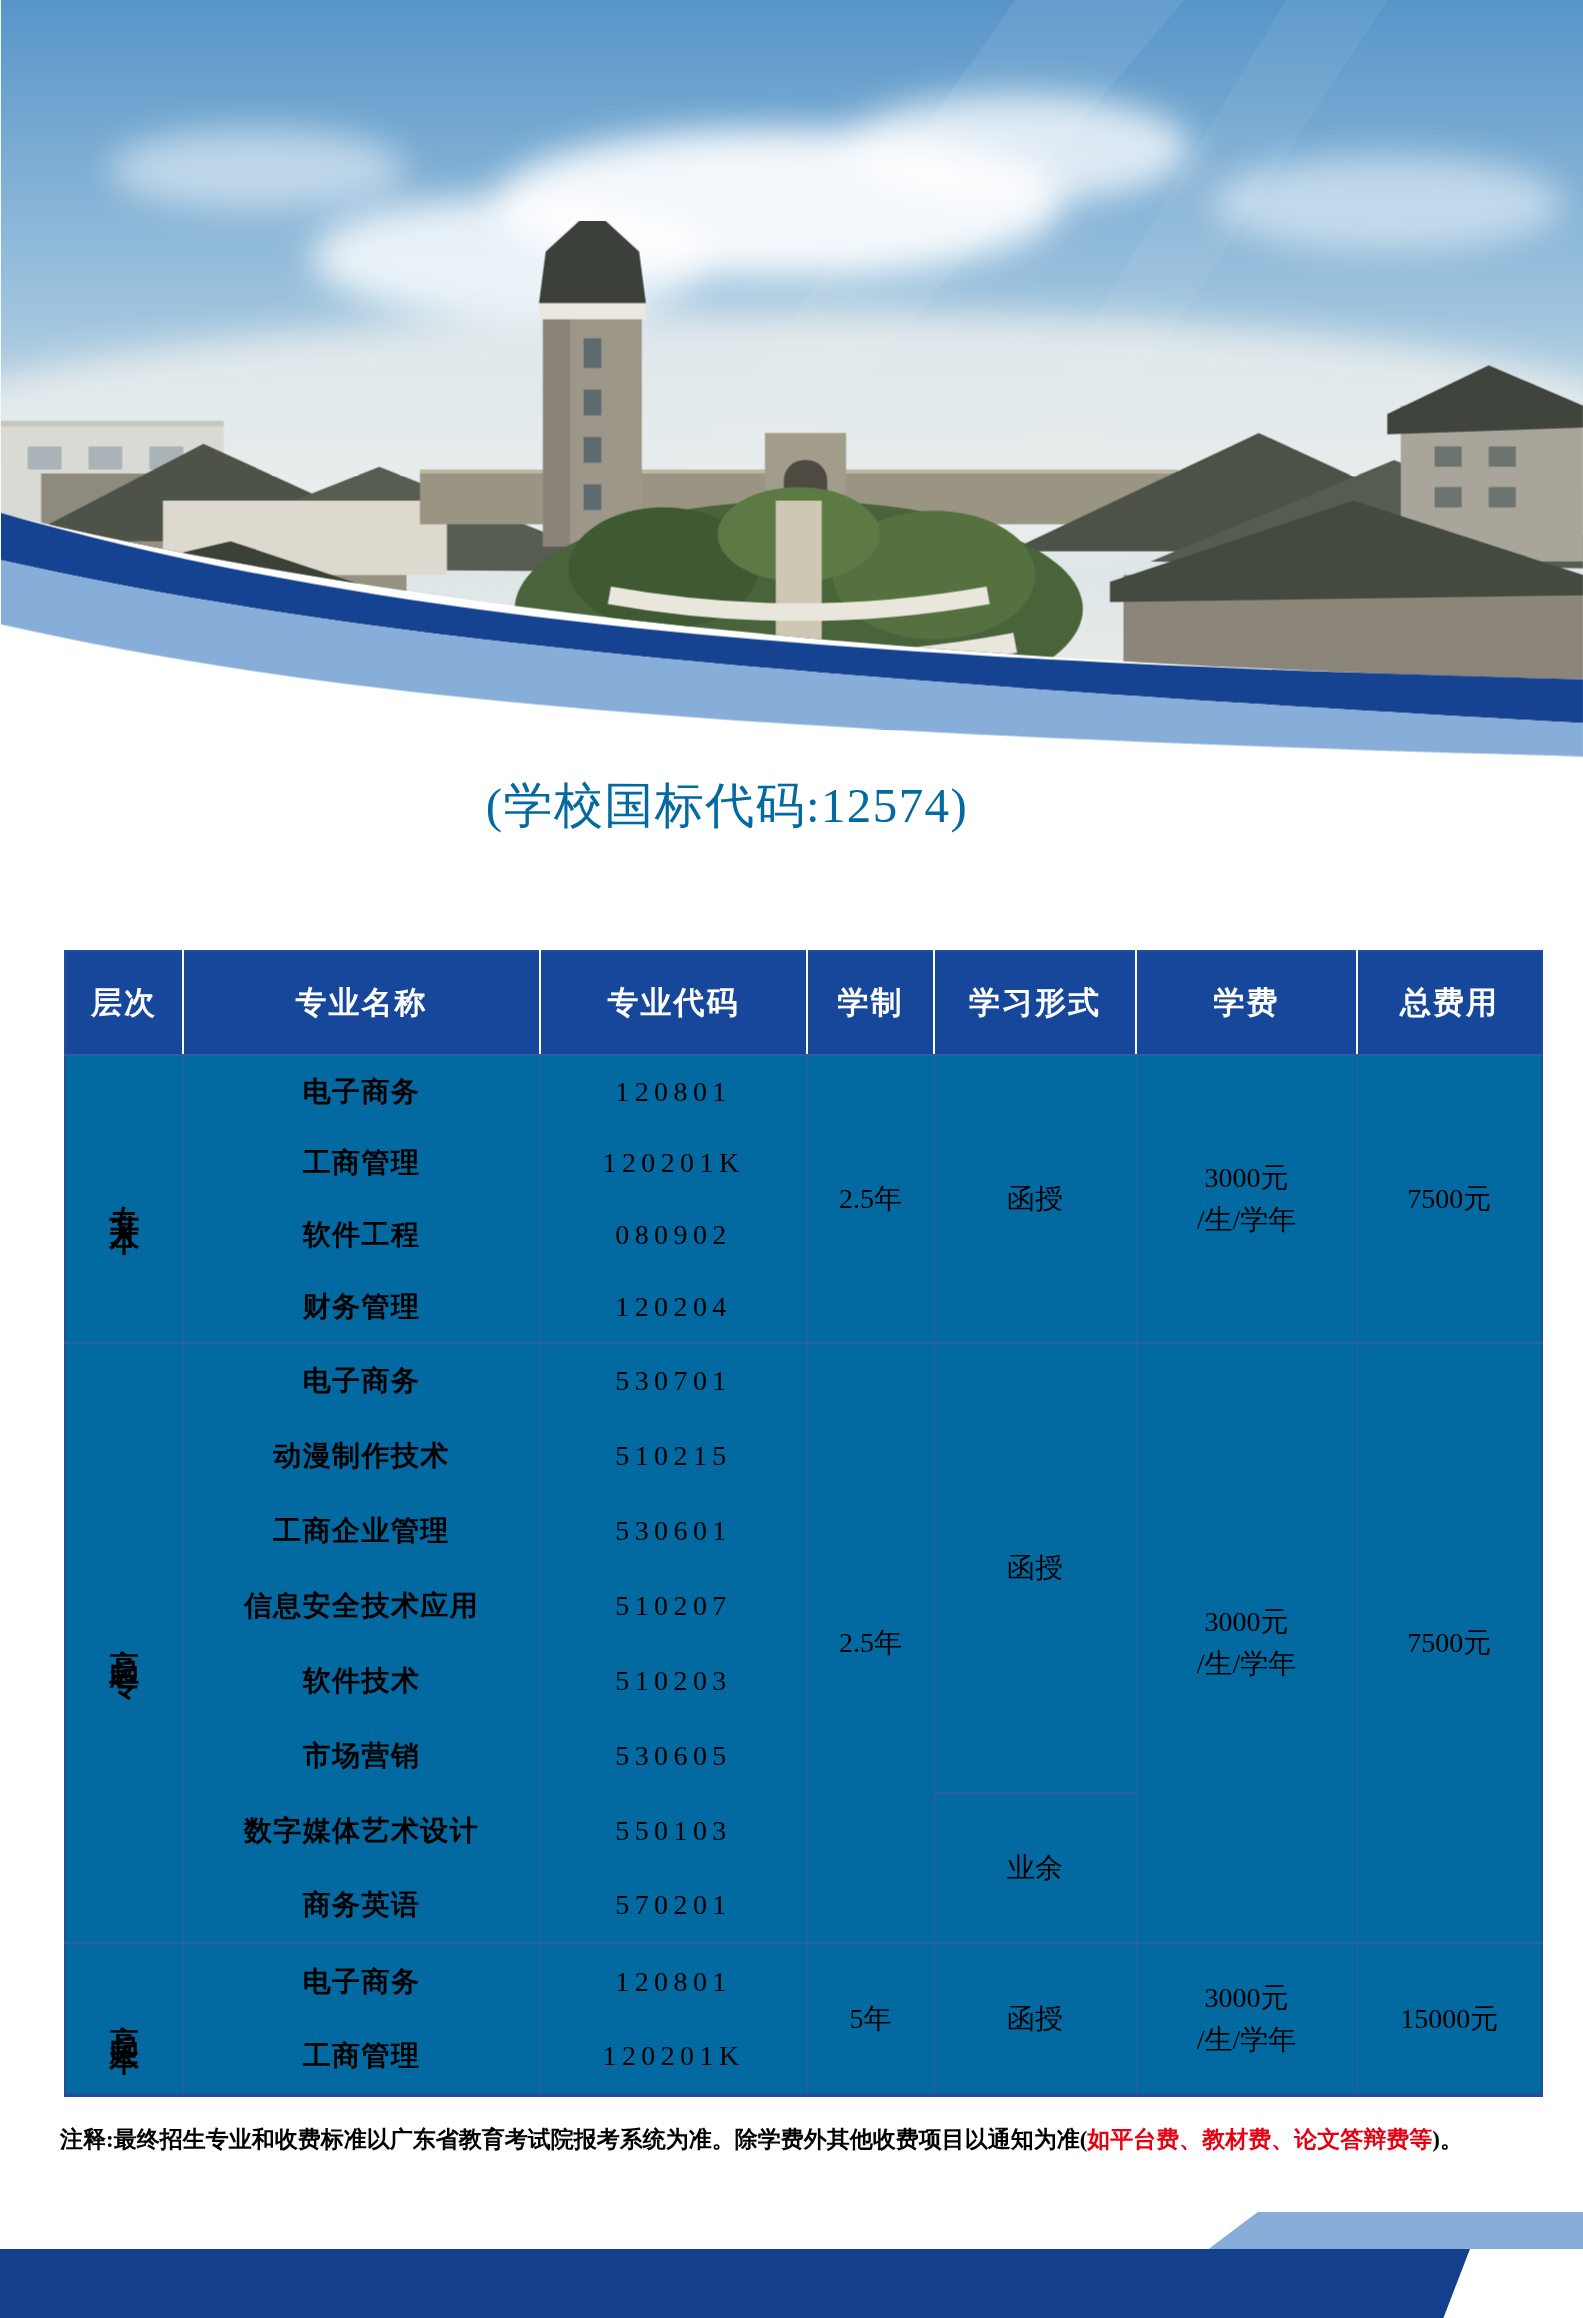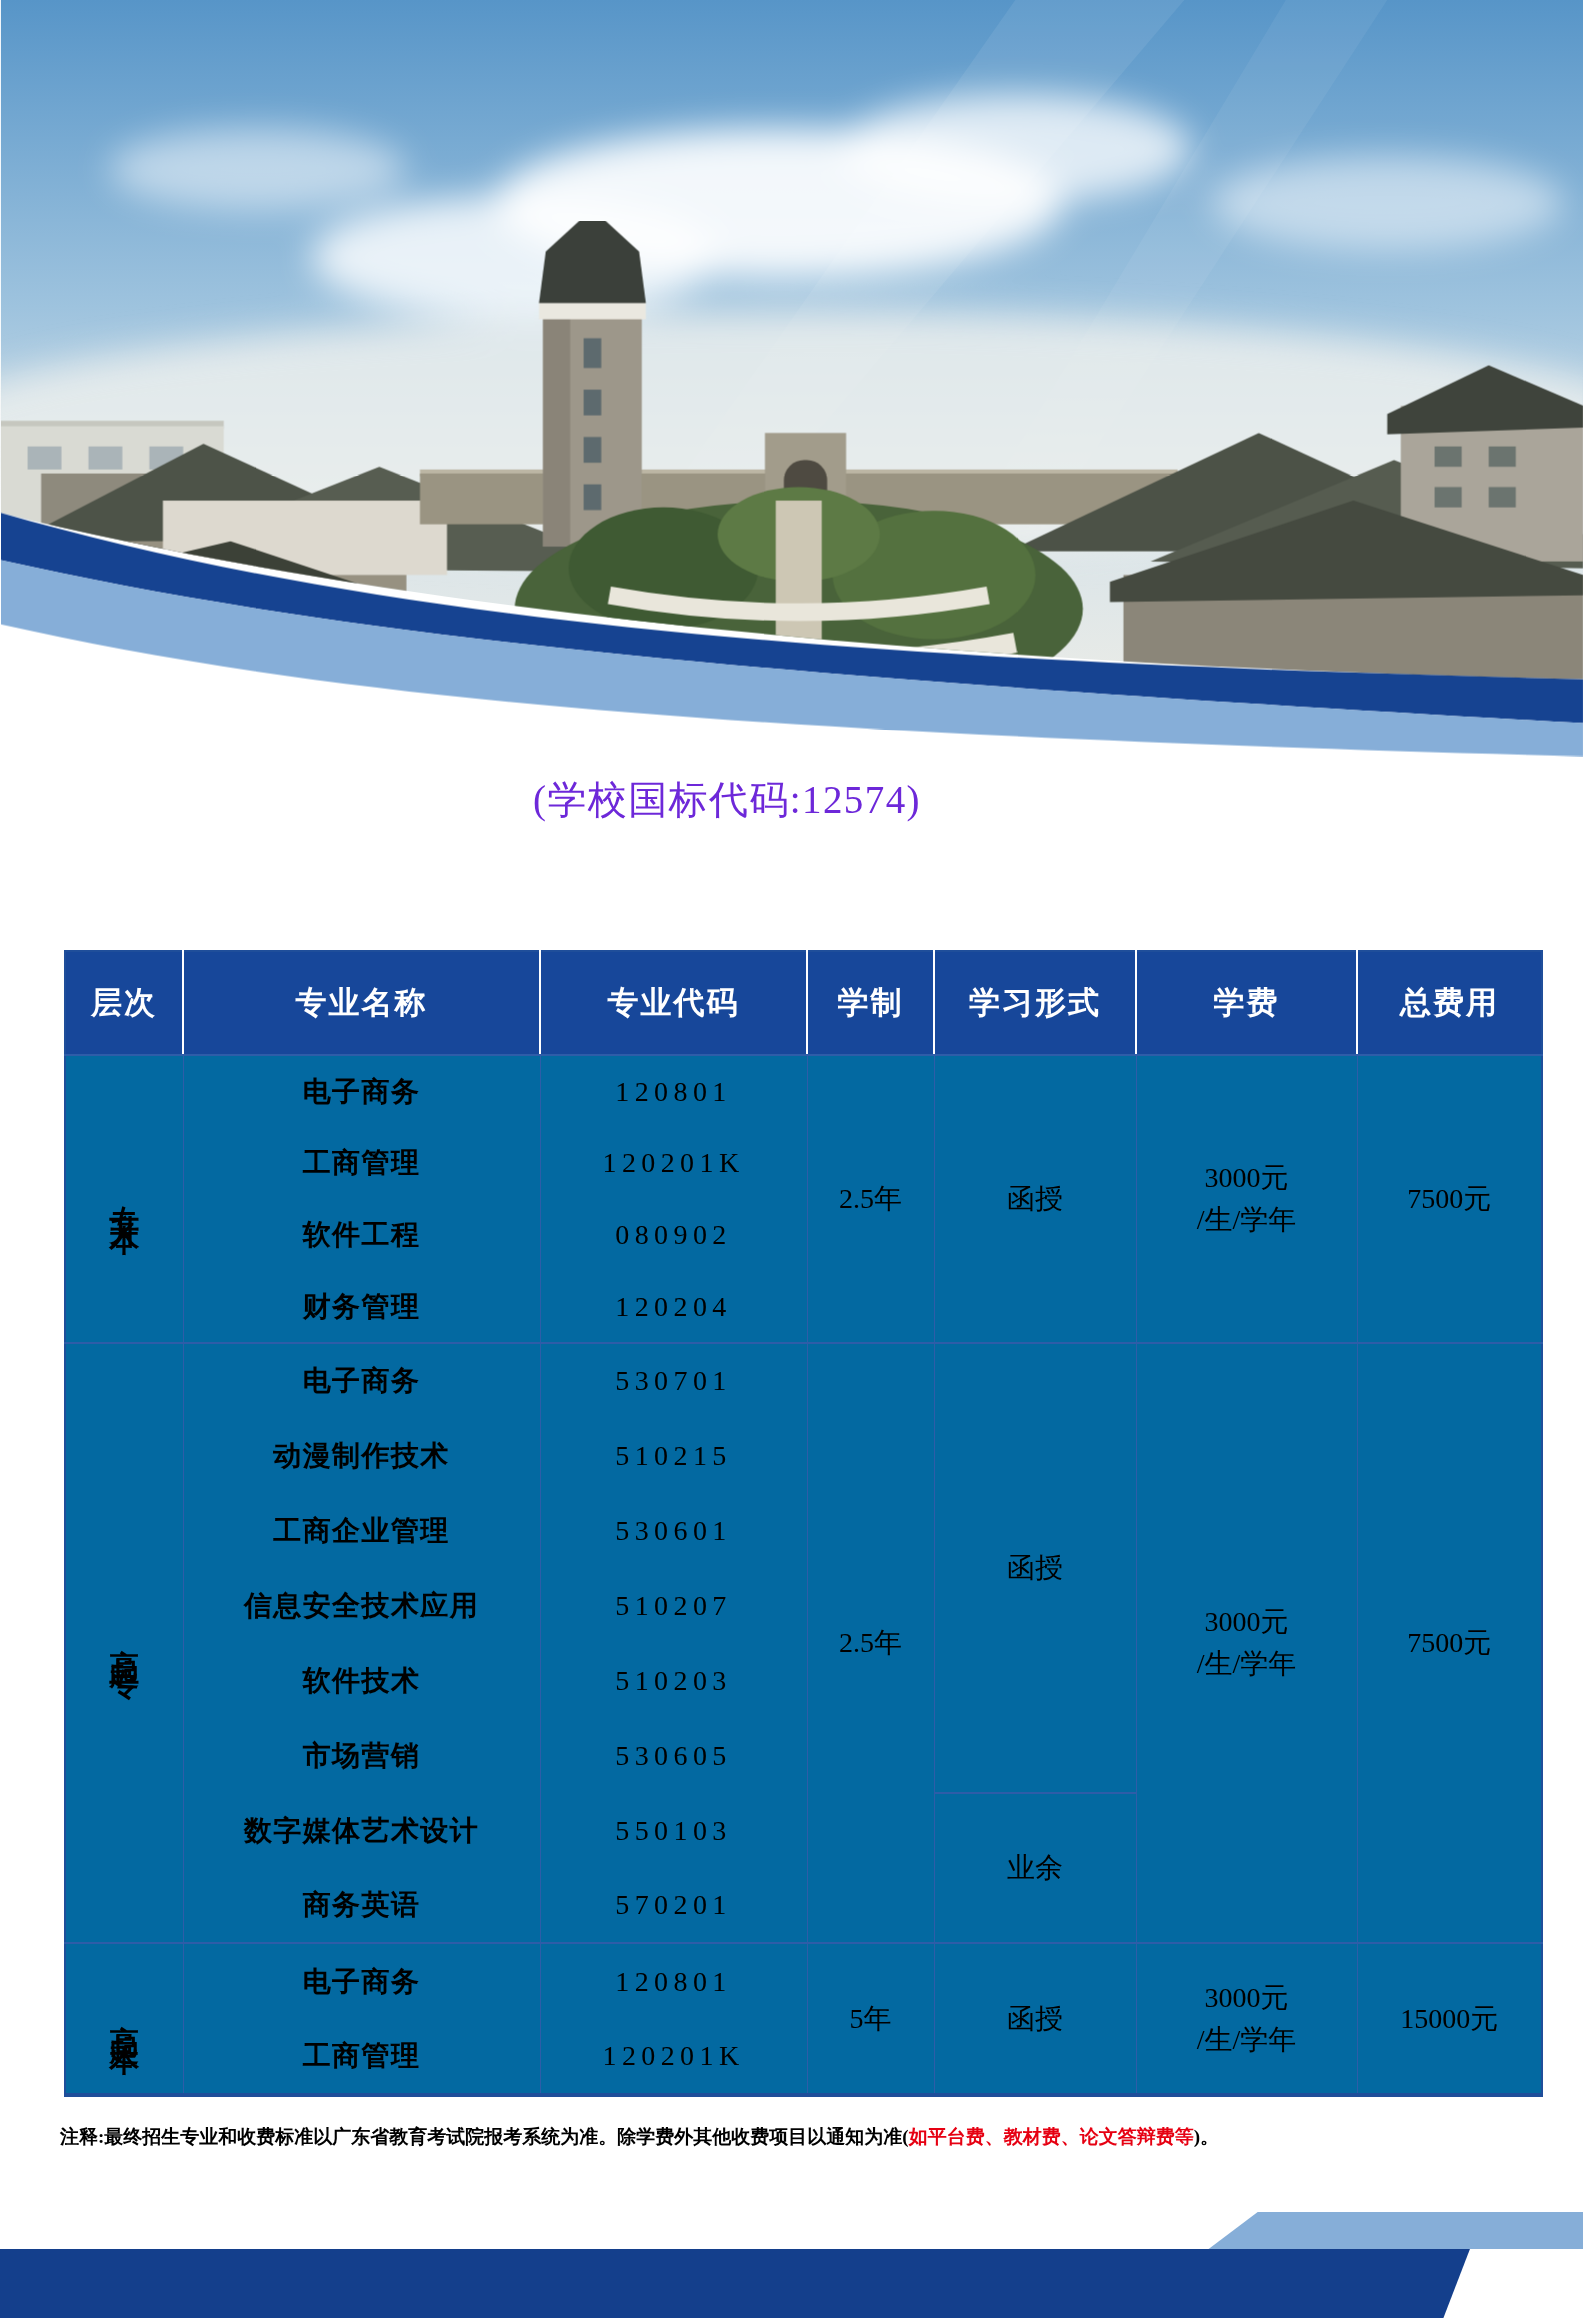--- a/index.html
+++ b/index.html
@@ -8,21 +8,21 @@
     font-family:"Liberation Serif","DejaVu Serif",serif;color:#000;
   }
   
   .hero{position:absolute;left:0;top:0;width:1584px;height:761px;}
   
   .title-block{position:absolute;left:0;top:762px;width:1454px;text-align:center;}
   .title-block h1{
     margin:0;font-size:76px;font-weight:bold;letter-spacing:4px;line-height:1.05;color:#000;
   }
   .title-block p{
-    margin:10.8px 0 0 0;font-size:39px;font-weight:normal;letter-spacing:1.4px;color:#6d28d9;
+    margin:10.8px 0 0 0;font-size:49px;font-weight:normal;letter-spacing:1.4px;color:#0369a1;
   }
   
   table.enroll{
     position:absolute;left:64px;top:950px;width:1478px;
     border-collapse:collapse;table-layout:fixed;
     border:2.7px solid #1f4e9a;border-bottom:4px solid #1f4e9a;
   }
   table.enroll th{
     background:#17479a;color:#ffffff;font-size:31px;font-weight:bold;letter-spacing:2px;
     border-left:2.7px solid #ffffff;border-right:2.7px solid #ffffff;
@@ -44,21 +44,21 @@
   td.code{letter-spacing:5.4px;font-size:30px;}
   td.fee{white-space:pre-line;line-height:1.5;}
   td.form-split{border-top:2px solid #2e5da8;}
   .vert{
     display:inline-block;writing-mode:vertical-rl;text-orientation:upright;
     letter-spacing:9.5px;font-weight:bold;font-size:30px;line-height:1;
   }
   
   .footnote{
     position:absolute;left:60px;top:2125px;width:1496px;
-    font-size:19px;font-weight:bold;letter-spacing:0;color:#000;line-height:1.3;
+    font-size:23px;font-weight:bold;letter-spacing:0;color:#000;line-height:1.3;
   }
   .footnote .red{color:#e60012;}
   
   .band-light{
     position:absolute;left:0;top:2212px;width:1584px;height:37px;background:#86aed8;
     clip-path:polygon(79.4% 0,100% 0,100% 100%,76.3% 100%);
   }
   .band-dark{
     position:absolute;left:0;top:2249px;width:1584px;height:70px;background:#143f8c;
     clip-path:polygon(0 0,92.8% 0,91.1% 100%,0 100%);

